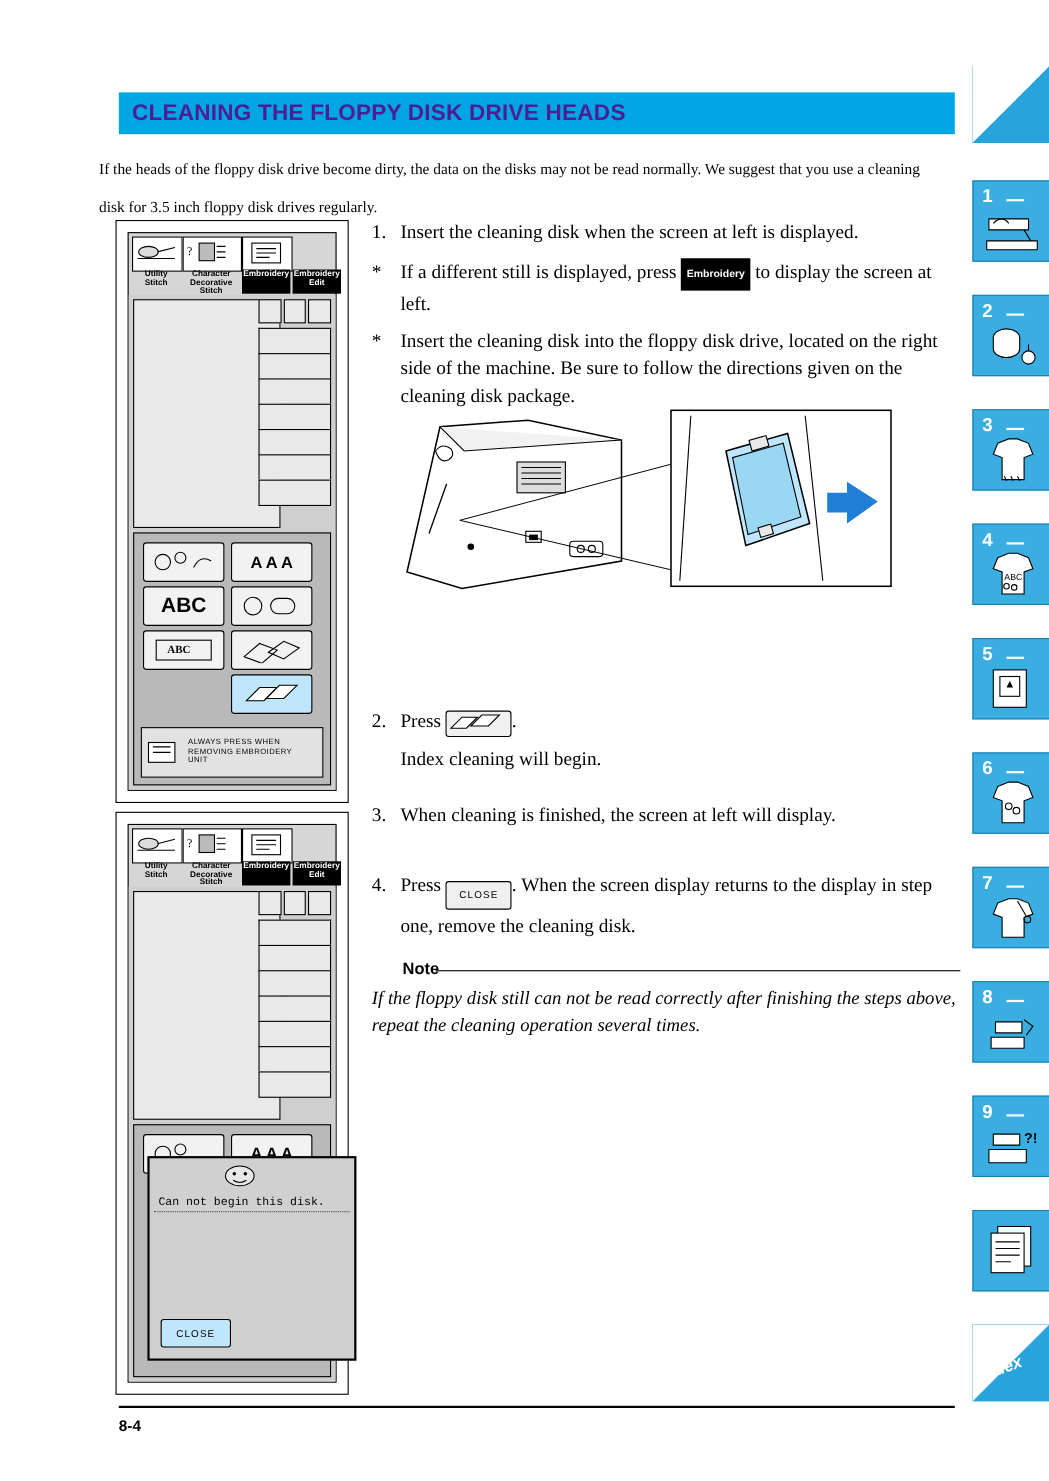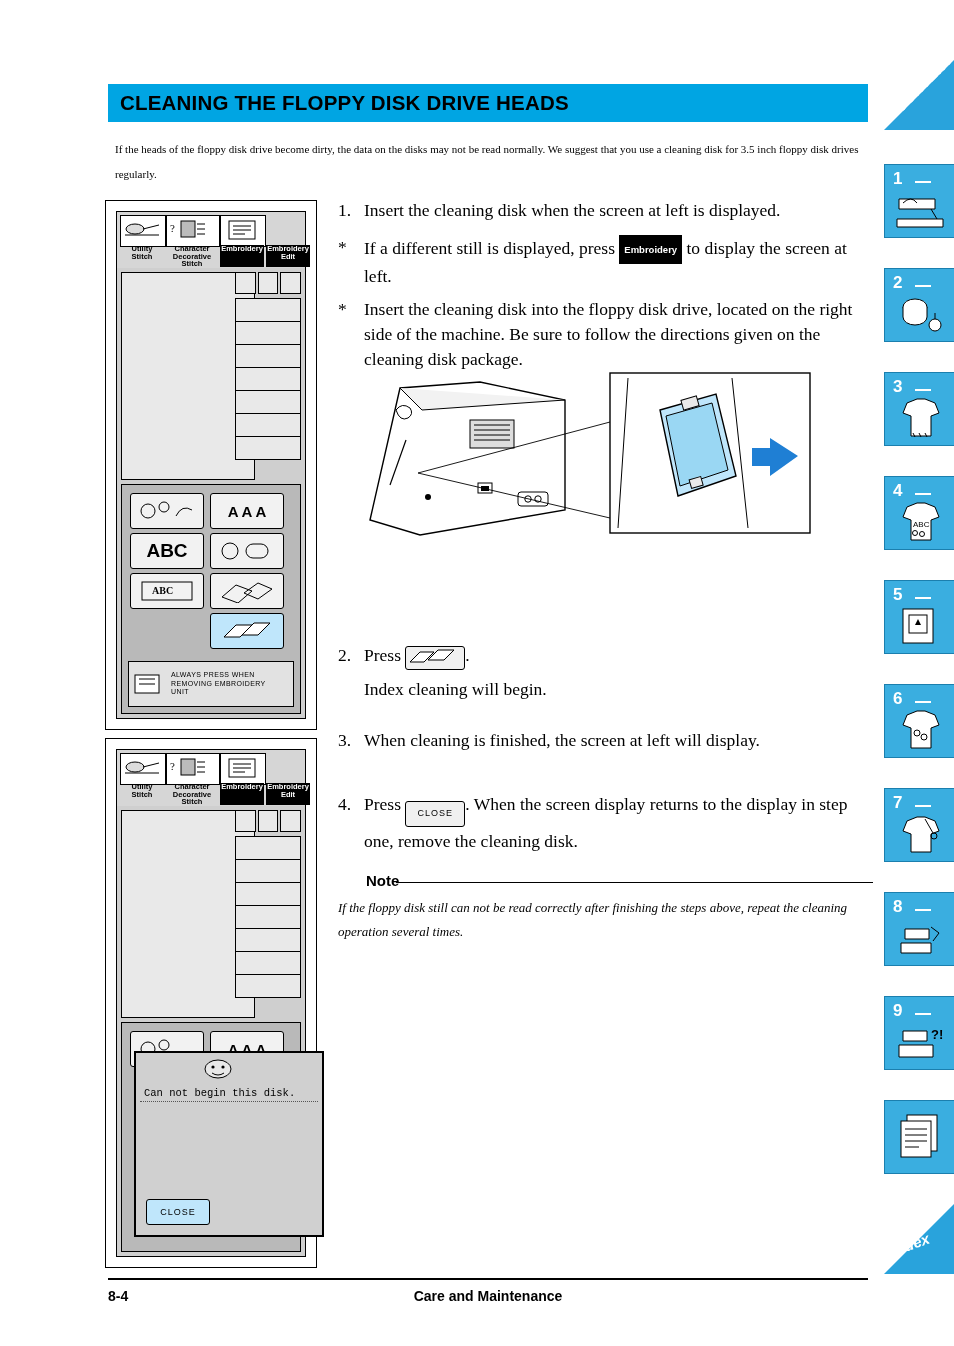--- a/index.html
+++ b/index.html
@@ -16,27 +16,27 @@
   
   .title-bar{
     position:absolute;left:108px;top:84px;width:760px;height:38px;
     background:#00a5e3;
     display:flex;align-items:center;
   }
   .title-bar h1{
     margin:0;padding:0 0 0 12px;
     font-family:"Liberation Sans", sans-serif;
     font-weight:bold;font-size:20.5px;letter-spacing:0.2px;
-    color:#000000;
+    color:#4c1d95;
   }
 
   
   .intro{
-    position:absolute;left:115px;top:137px;width:772px;
-    font-size:11px;line-height:25px;
+    position:absolute;left:90px;top:137px;width:772px;
+    font-size:14px;line-height:35px;
   }
 
   
   .screenbox{
     position:absolute;border:1.5px solid #000;background:#fff;
   }
   .screenbox .inner{
     position:absolute;left:10px;top:10px;right:10px;bottom:10px;
     border:1px solid #000;background:#d6d6d6;
   }
@@ -122,21 +122,21 @@
     font-family:"Liberation Sans", sans-serif;font-size:9px;letter-spacing:1px;
   }
 
   
   .illus{position:absolute;left:360px;top:370px;width:455px;height:185px;}
 
   
   .note{position:absolute;left:338px;top:872px;width:535px;}
   .note .hdr{font-family:"Liberation Sans", sans-serif;font-weight:bold;font-size:15px;display:inline-block;margin-left:28px;}
   .note .rule{position:absolute;left:58px;top:10px;right:0;height:1px;background:#000;}
-  .note .body{font-style:italic;font-size:13px;line-height:24px;margin-top:6px;}
+  .note .body{font-style:italic;font-size:17px;line-height:24px;margin-top:6px;}
 
   
   .footer-rule{position:absolute;left:108px;top:1278px;width:760px;height:2px;background:#000;}
   .foot-page{position:absolute;left:108px;top:1288px;font-family:"Liberation Sans", sans-serif;font-weight:bold;font-size:14px;}
   .foot-ttl{position:absolute;left:108px;top:1288px;width:760px;text-align:center;font-family:"Liberation Sans", sans-serif;font-weight:bold;font-size:14px;}
 
   
   .rail{position:absolute;left:884px;top:60px;width:70px;}
   .railtab{
     position:absolute;left:0;width:70px;height:72px;
@@ -474,21 +474,20 @@
   </div>
 
   <div class="note">
     <span class="hdr">Note</span>
     <div class="rule"></div>
     <div class="body">If the floppy disk still can not be read correctly after finishing the steps above, repeat the cleaning operation several times.</div>
   </div>
 
   <div class="footer-rule"></div>
   <div class="foot-page">8-4</div>
-  <div class="foot-ttl">Care and Maintenance</div>
 
   <div class="rail">
 
     <div class="contents-tab" style="top:0;">
       <div class="corner"></div>
       <span>CONTENTS</span>
     </div>
 
     <div class="railtab" style="top:104px;">
       <div class="num">1</div>

